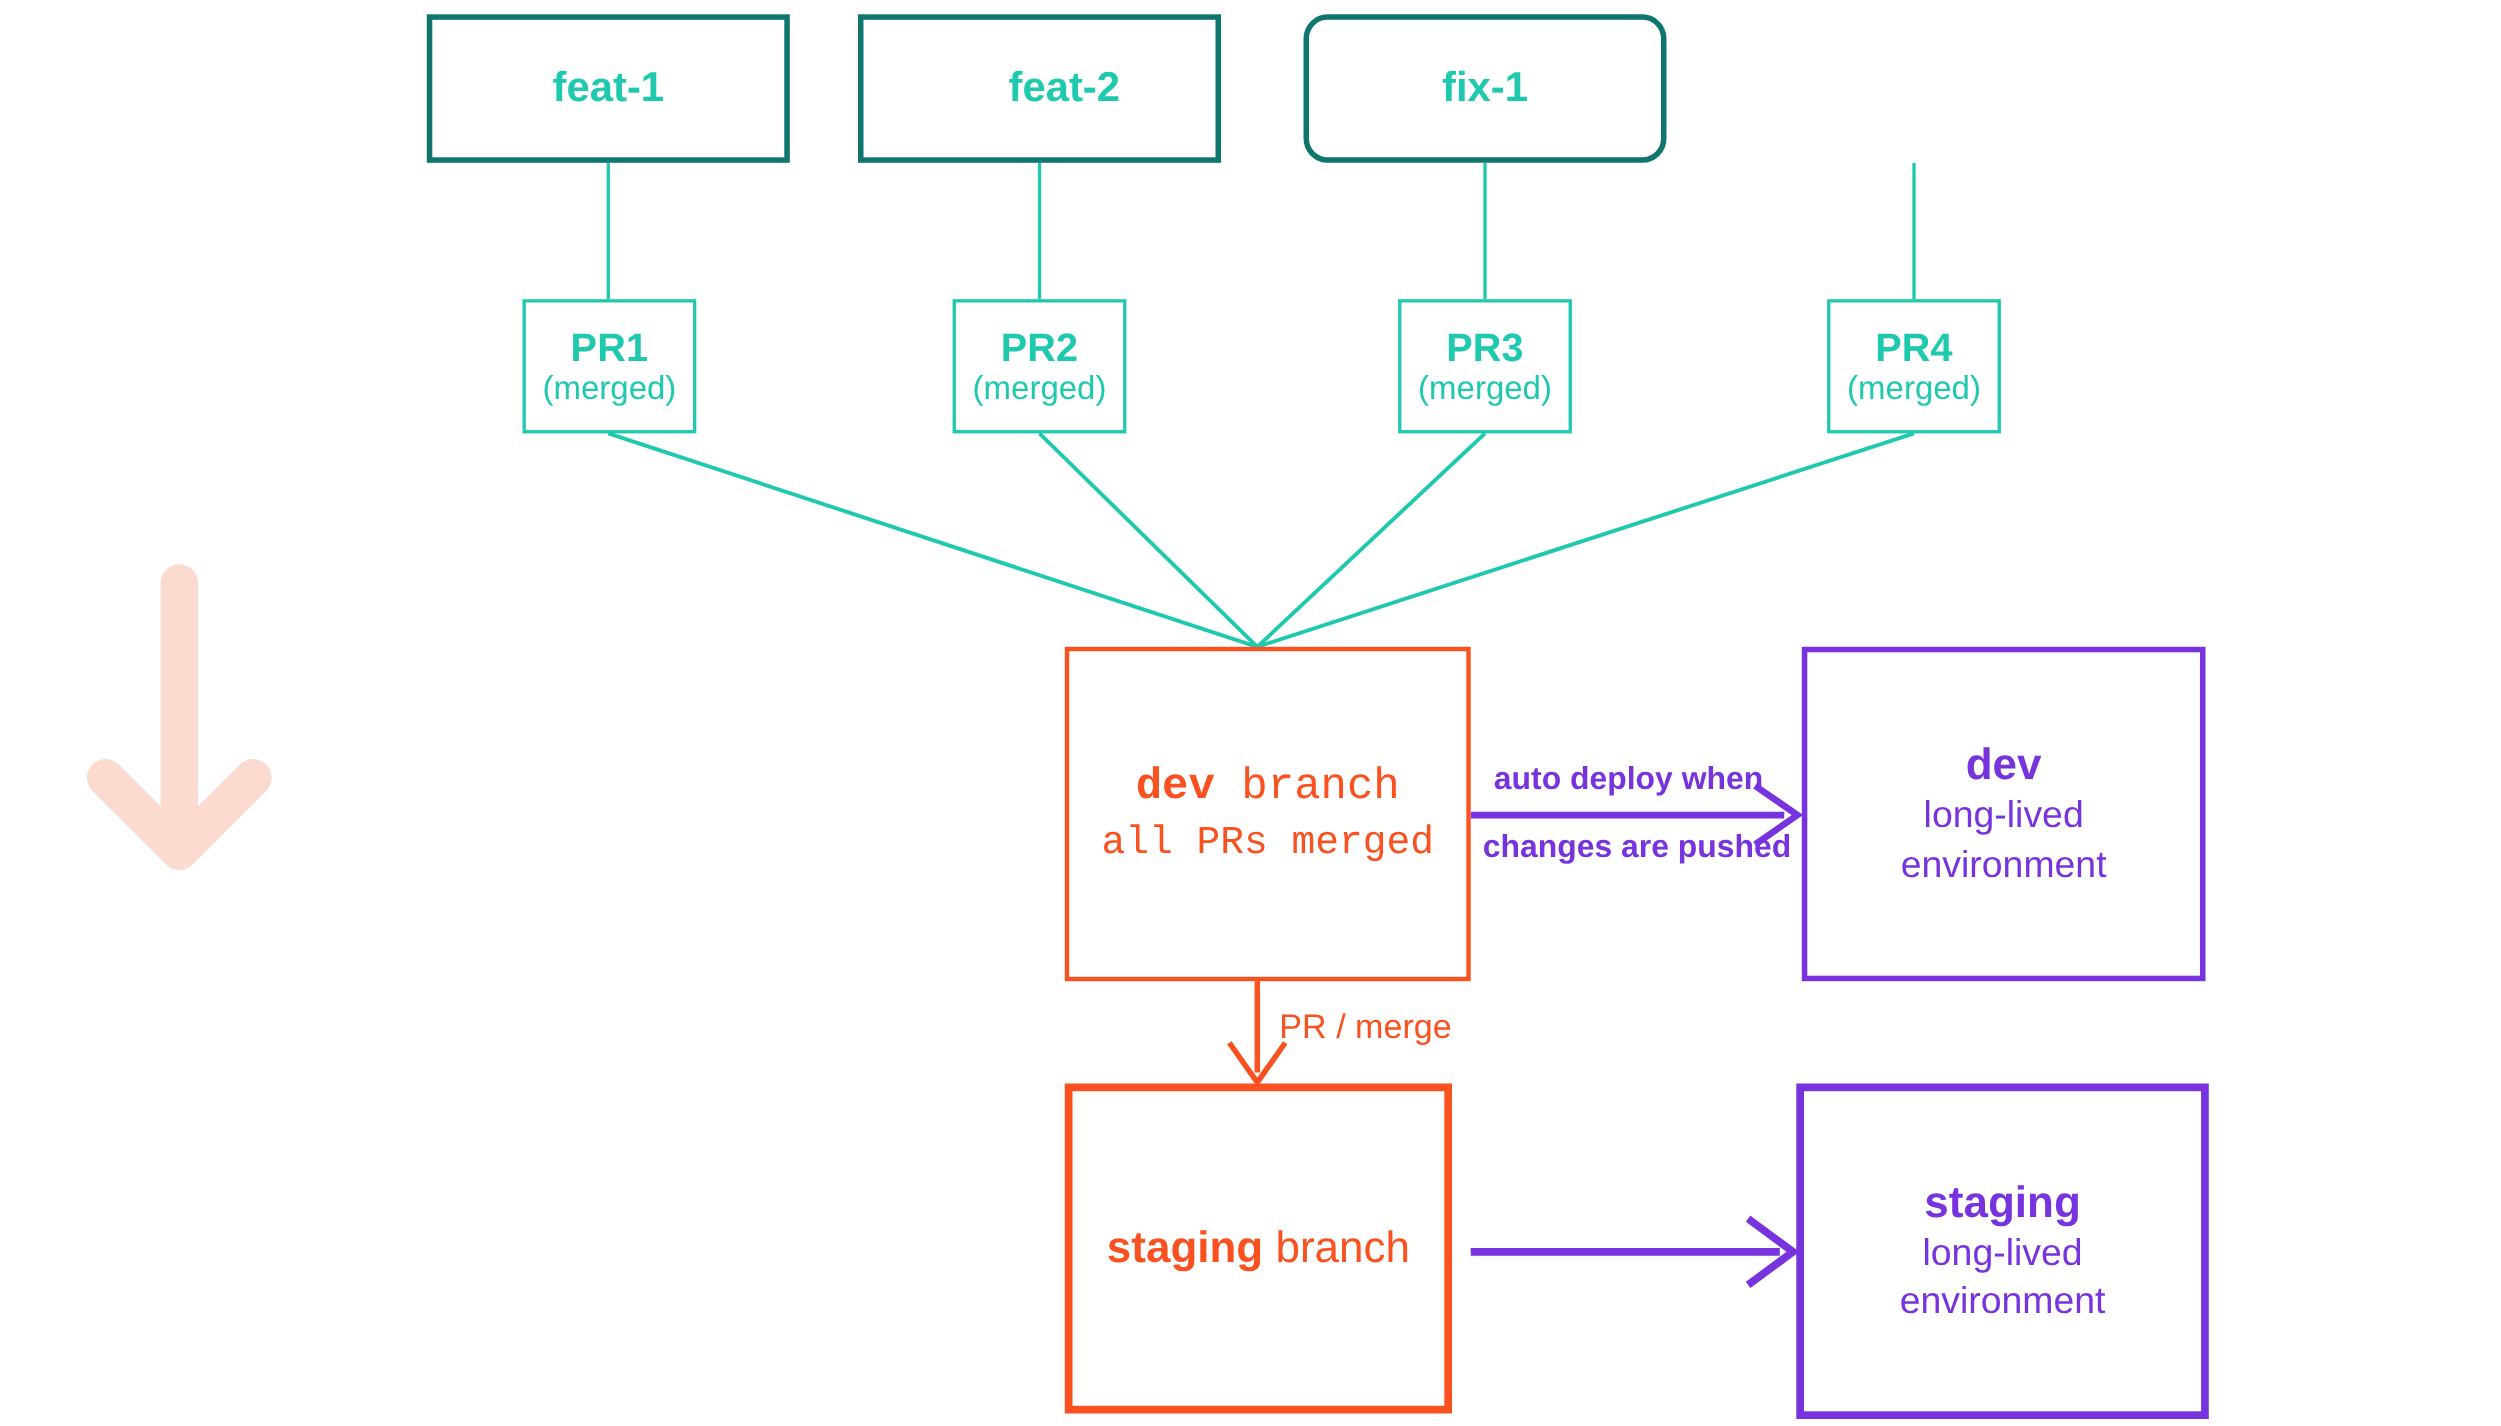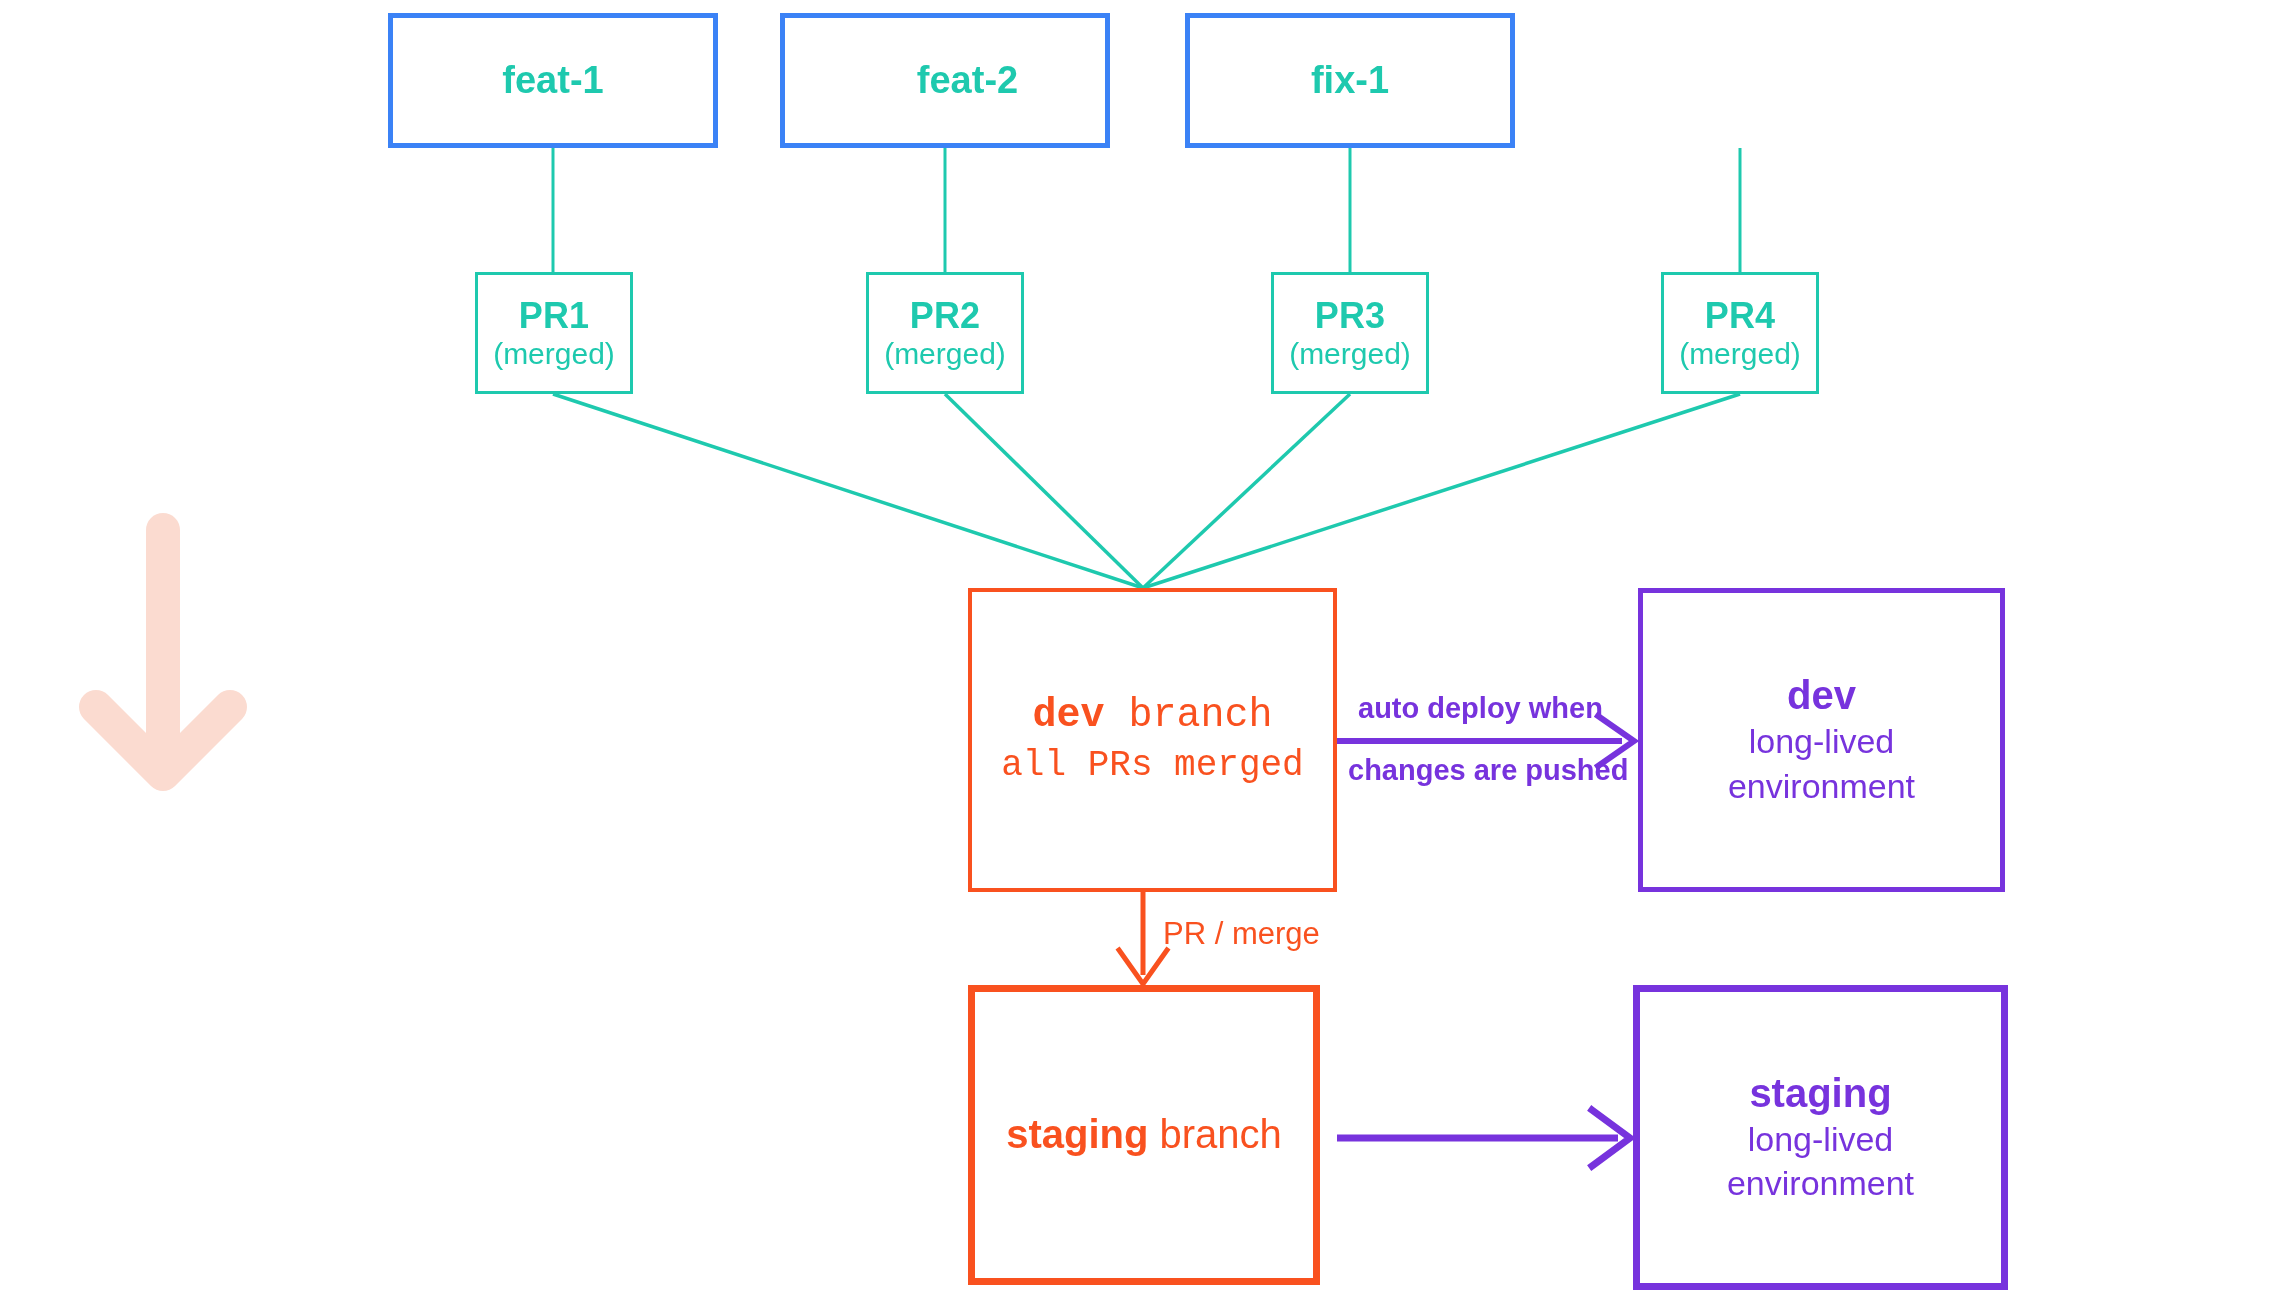--- a/index.html
+++ b/index.html
@@ -34,21 +34,21 @@
     flex-direction: column;
     align-items: center;
     justify-content: center;
     text-align: center;
     background: transparent;
     line-height: 1.18;
   }
 
   
   .branch-box {
-    border: 5px solid #3b82f6;
+    border: 5px solid #0f766e;
     color: #1ec9ae;
     font-size: 38px;
     font-weight: 600;
   }
   
   .pr-box {
     border: 3px solid #1ec9ae;
     color: #1ec9ae;
   }
   .pr-box .pr-title {
@@ -147,21 +147,21 @@
       <polyline points="18,195 85,262 152,195"></polyline>
     </g>
   </svg>
 
   <div class="node branch-box" style="left:388px;  top:13px; width:330px; height:135px;">
     <span>feat-1</span>
   </div>
   <div class="node branch-box" style="left:780px;  top:13px; width:330px; height:135px;padding-left:45px;">
     <span>feat-2</span>
   </div>
-  <div class="node branch-box" style="left:1185px; top:13px; width:330px; height:135px;">
+  <div class="node branch-box" style="left:1185px; top:13px; width:330px; height:135px;border-radius:22px;">
     <span>fix-1</span>
   </div>
 
   <div class="node pr-box" style="left:475px;  top:272px; width:158px; height:122px;">
     <span class="pr-title">PR1</span>
     <span class="pr-sub">(merged)</span>
   </div>
   <div class="node pr-box" style="left:866px;  top:272px; width:158px; height:122px;">
     <span class="pr-title">PR2</span>
     <span class="pr-sub">(merged)</span>

